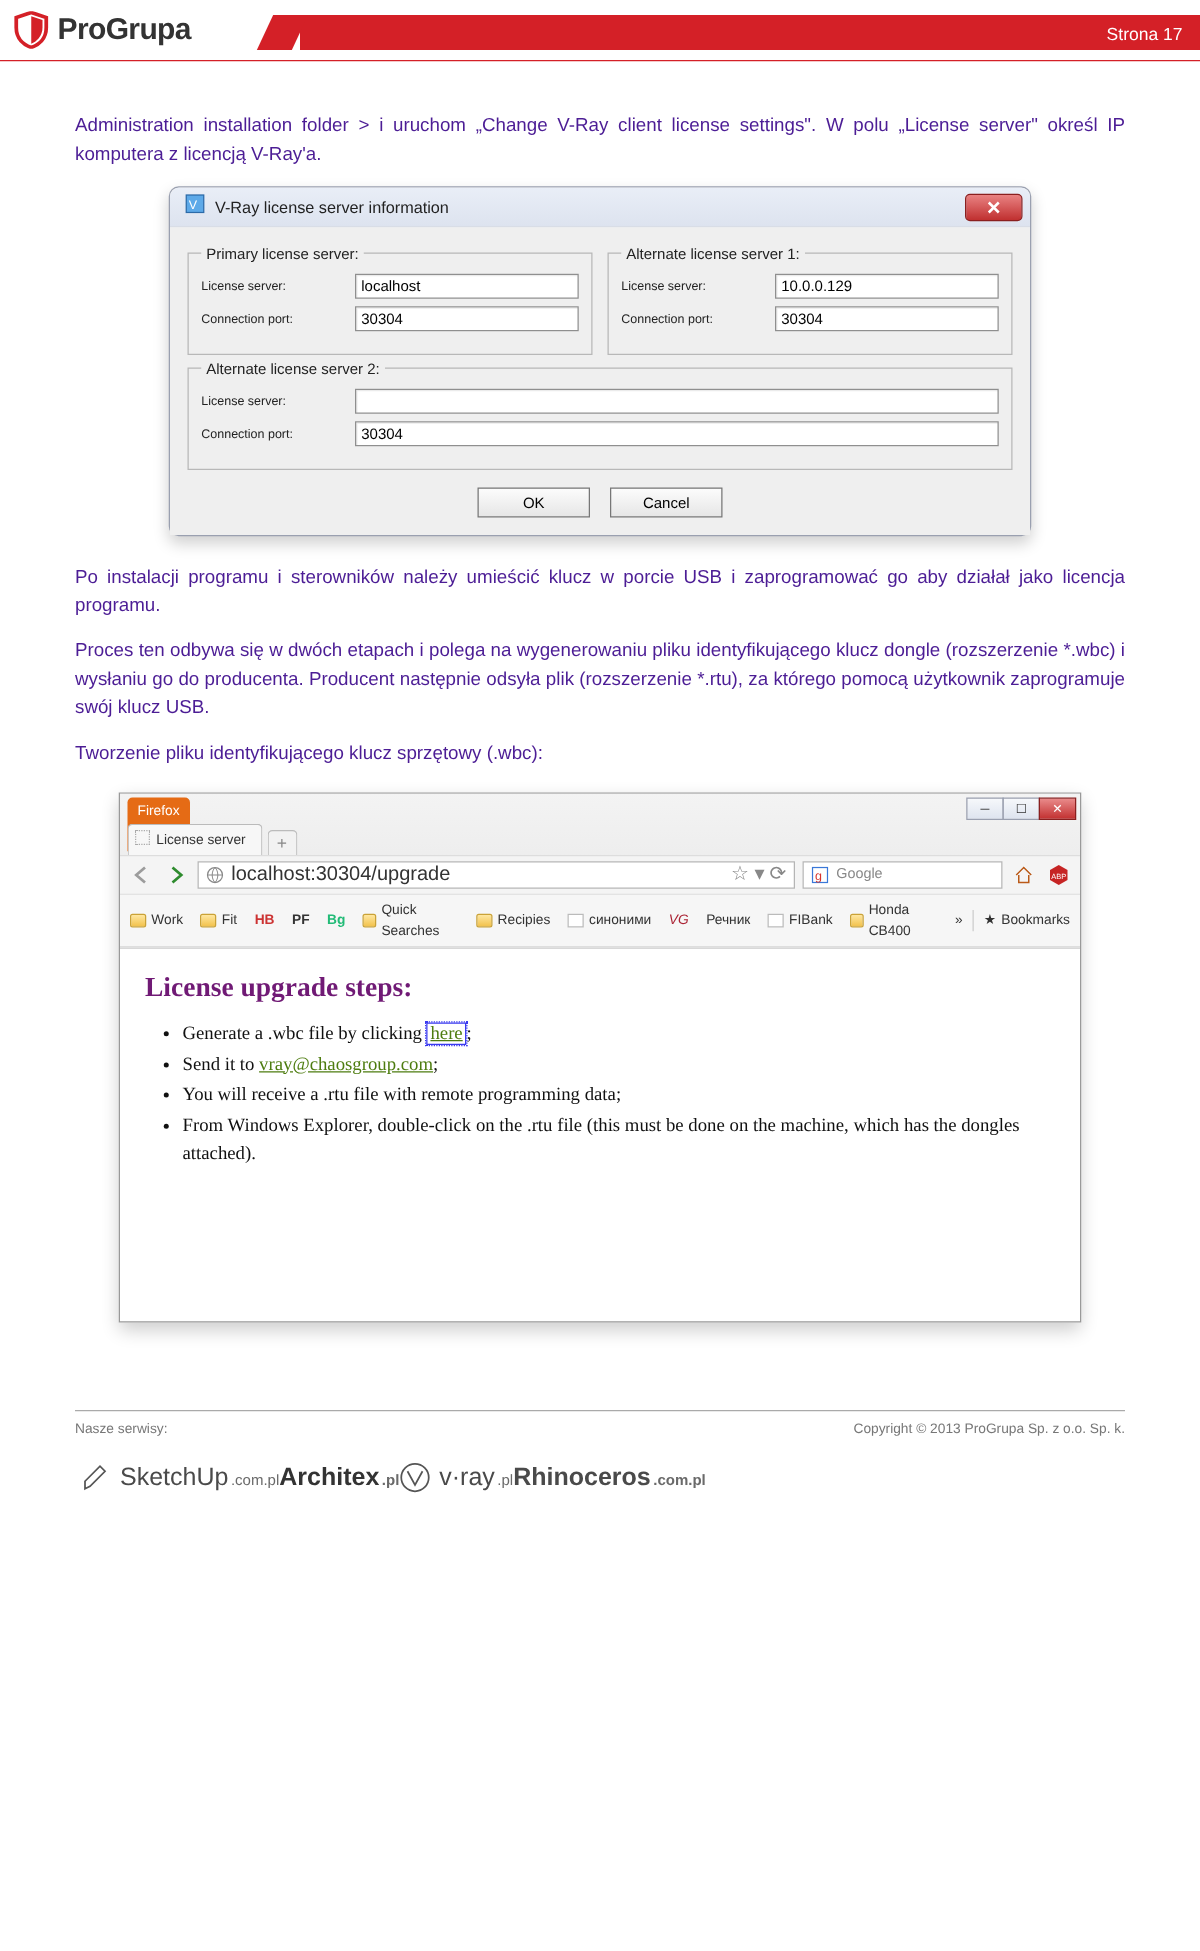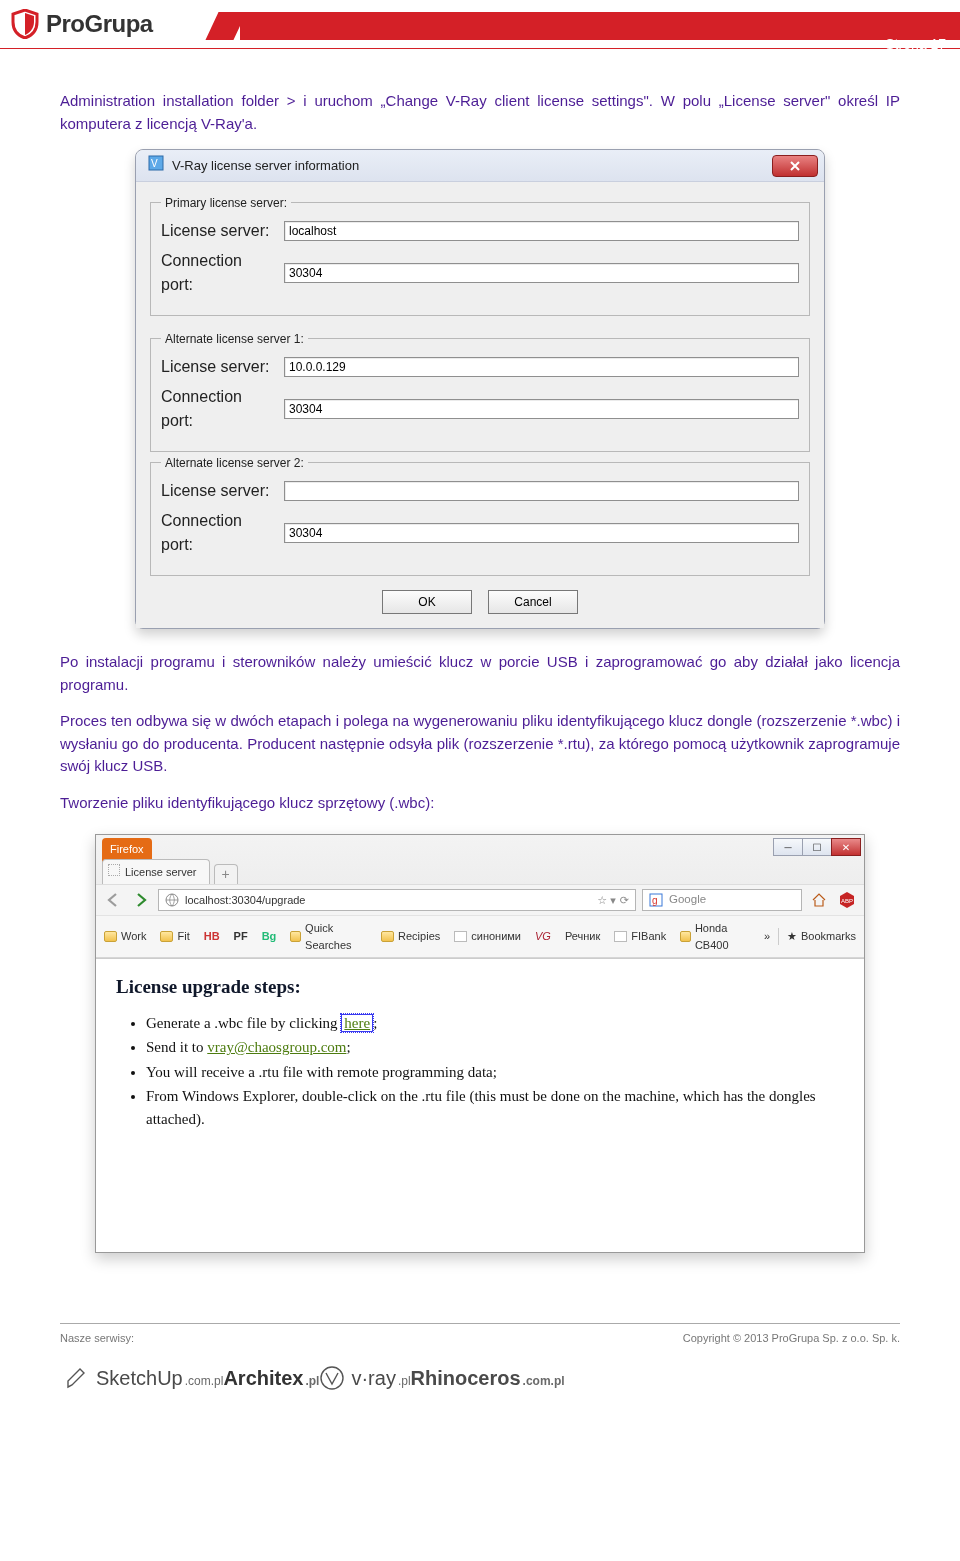--- a/index.html
+++ b/index.html
@@ -52,21 +52,21 @@
     content:"";
     position: absolute;
     left: 12px; top:0;
     width: 28px; height: 28px;
     background: #d42027;
     transform: skewX(-25deg);
   }
   .page-num {
     position: absolute;
     right: 14px;
-    top: 22px;
+    top: 5px;
     color: #fff;
     font-size: 14px;
     z-index: 25;
   }
   .thin-line {
     position: absolute;
     left: 0; right: 0;
     top: 42px;
     height: 1px;
     background: #d42027;
@@ -119,42 +119,42 @@
     background: linear-gradient(#e98282,#c03030);
     border: 1px solid #8a1f1f;
     border-radius: 4px;
     display:flex; align-items:center; justify-content:center;
   }
   .close-btn svg { display:block; }
   .dialog-body {
     padding: 10px 14px 14px 14px;
     background: #efefef;
   }
-  .groups-row { display:flex; gap:12px;flex-direction:column; }
+  .groups-row { display:flex; gap:12px; }
   .group {
     flex:1;
     border: 1px solid #b8b8b8;
     padding: 10px 10px 12px 10px;
     position: relative;
     margin-top: 10px;
     background: #efefef;
   }
   .group-legend {
     position: absolute;
     top: -9px; left: 10px;
     background: #efefef;
     padding: 0 4px;
     font-size: 12px;
   }
   .form-row {
     display:flex; align-items:center;
     gap: 8px;
     margin: 6px 0;
   }
-  .form-row .lbl { width: 115px; font-size:16px; }
+  .form-row .lbl { width: 115px; font-size:10px; }
   .win-input {
     flex:1;
     height: 20px;
     border: 1px solid #8f8f8f;
     background: #fff;
     box-shadow: inset 1px 1px 0 rgba(0,0,0,.08);
     font-size: 12px;
     padding: 0 4px;
   }
   .dlg-buttons {
@@ -239,21 +239,21 @@
     display:flex; align-items:center; justify-content:center;
     color:#2e8b2e;
   }
   .nav-btn.dim { color:#9c9c9c; }
   .addr-bar {
     flex:1; height:22px;
     border:1px solid #b5b5b5;
     background:#fff;
     display:flex; align-items:center;
     padding:0 6px;
-    font-size:11px;
+    font-size:16px;
   }
   .addr-bar .globe { width:14px; height:14px; margin-right:6px; }
   .addr-bar .dd { margin-left:auto; display:flex; gap:4px; align-items:center; color:#888;}
   .search-bar {
     width:160px; height:22px;
     border:1px solid #b5b5b5;
     background:#fff;
     display:flex; align-items:center;
     padding:0 6px;
     font-size:11.5px; color:#888;
@@ -269,23 +269,23 @@
   }
   .bm-bookmarks .r { margin-left:auto; display:flex; gap:8px; align-items:center;}
   .bm-bookmarks span { display:inline-flex; align-items:center; gap:4px; }
   .folder { width:13px; height:11px; background:linear-gradient(#ffe7a0,#f2c24d); border:1px solid #caa237; border-radius:2px;}
   .dot { width:13px; height:11px; border:1px solid #bbb; background:#fff; }
   .bm-page {
     padding: 14px 20px 120px 20px;
   }
   .bm-page h2 {
     font-family: "Times New Roman", serif;
-    font-size: 19px;
+    font-size: 22px;
     font-weight: bold;
-    color:#0f172a;
+    color:#701a75;
     margin-bottom: 10px;
   }
   .bm-page ul { padding-left: 30px; }
   .bm-page li {
     font-family: "Times New Roman", serif;
     font-size: 15px;
     color:#111;
     margin: 2px 0;
   }
   .bm-page a { color: #4d7c0f; }

